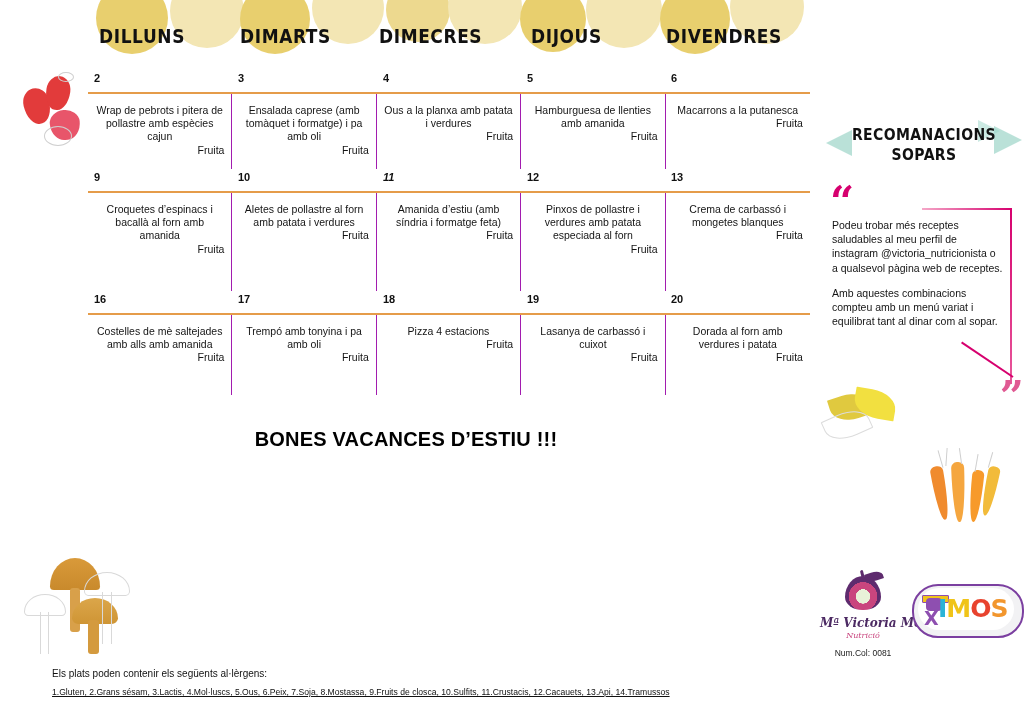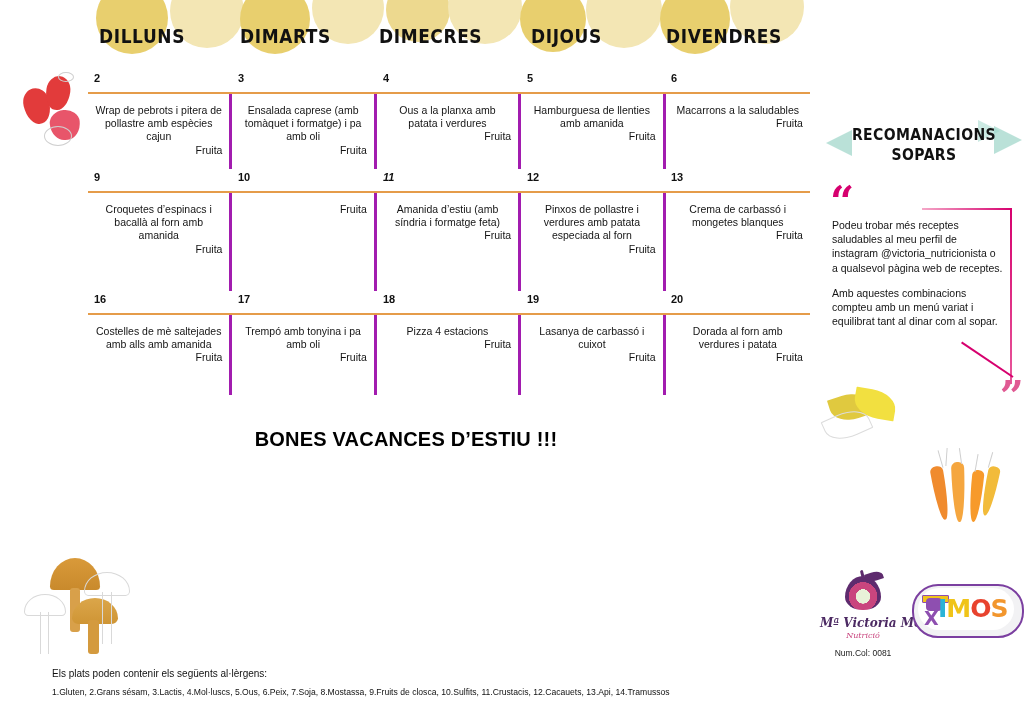--- a/index.html
+++ b/index.html
@@ -28,21 +28,21 @@
   .daterow{position:relative;height:22px;}
   .datenum{
     position:absolute;top:2px;font-size:11px;font-weight:700;color:#111;
   }
   .rule{width:100%;height:2px;background:#e08b2a;opacity:.85;}
   .cells{position:relative;display:flex;}
   .cell{
     flex:0 0 144.4px;width:144.4px;box-sizing:border-box;
     padding:10px 7px 6px 7px;
     text-align:center;font-size:10.5px;line-height:13.2px;color:#141414;
-    border-right:3px solid #a21caf;
+    border-right:1px solid #a21caf;
   }
   .cell:last-child{border-right:none;}
   .cell .fr{display:block;text-align:right;}
 
   .w1 .cell{height:75px;}
   .w2 .cell{height:98px;}
   .w3 .cell{height:80px;}
 
   
   .headline{
@@ -117,21 +117,21 @@
   .xim-fig{position:absolute;left:8px;top:12px;width:28px;height:40px;}
   .xim-head{position:absolute;left:6px;top:8px;width:16px;height:13px;background:#8e4fb0;border-radius:4px;}
   .xim-x{position:absolute;left:4px;top:19px;font-size:19px;font-weight:700;color:#8e4fb0;
     font-family:"DejaVu Sans",sans-serif;line-height:19px;}
   .xim-bar{position:absolute;left:2px;top:5px;width:25px;height:6px;background:#f0c419;
     border:1px solid #8e4fb0;border-radius:1px;}
 
   
   .footer{position:absolute;left:52px;top:668px;width:760px;}
   .footer .l1{font-size:10px;color:#111;margin-bottom:8px;}
-  .footer .l2{font-size:8.6px;color:#111;}
+  .footer .l2{font-size:8.6px;color:#111;text-decoration:underline;}
 
   
   .straw{position:absolute;}
   .straw .berry{position:absolute;background:#e23b3b;
     border-radius:50% 50% 46% 46%/42% 42% 58% 58%;}
   .straw .berry.pale{background:#e8556a;}
   .straw .leafw{position:absolute;width:16px;height:9px;border:1.2px solid #cfcfcf;
     border-radius:50%;}
 
   .mush{position:absolute;}
@@ -200,41 +200,42 @@
       </div>
       <div class="cell">
         <span>Ous a la planxa amb patata i verdures</span>
         <span class="fr">Fruita</span>
       </div>
       <div class="cell">
         <span>Hamburguesa de llenties amb amanida</span>
         <span class="fr">Fruita</span>
       </div>
       <div class="cell">
-        <span>Macarrons a la saludables</span>
+        <span>Macarrons a la putanesca</span>
         <span class="fr">Fruita</span>
       </div>
     </div>
   </div>
 
   <div class="week w2">
     <div class="daterow">
       <div class="datenum" style="left:6px;">9</div>
       <div class="datenum" style="left:150px;">10</div>
       <div class="datenum" style="left:295px;font-style:italic;">11</div>
       <div class="datenum" style="left:439px;">12</div>
       <div class="datenum" style="left:583px;">13</div>
     </div>
     <div class="rule"></div>
     <div class="cells">
       <div class="cell">
         <span>Croquetes d’espinacs i bacallà al forn amb amanida</span>
         <span class="fr">Fruita</span>
       </div>
       <div class="cell">
+        <span>Aletes de pollastre al forn amb patata i verdures</span>
         <span class="fr">Fruita</span>
       </div>
       <div class="cell">
         <span>Amanida d’estiu (amb síndria i formatge feta)</span>
         <span class="fr">Fruita</span>
       </div>
       <div class="cell">
         <span>Pinxos de pollastre i verdures amb patata especiada al forn</span>
         <span class="fr">Fruita</span>
       </div>

